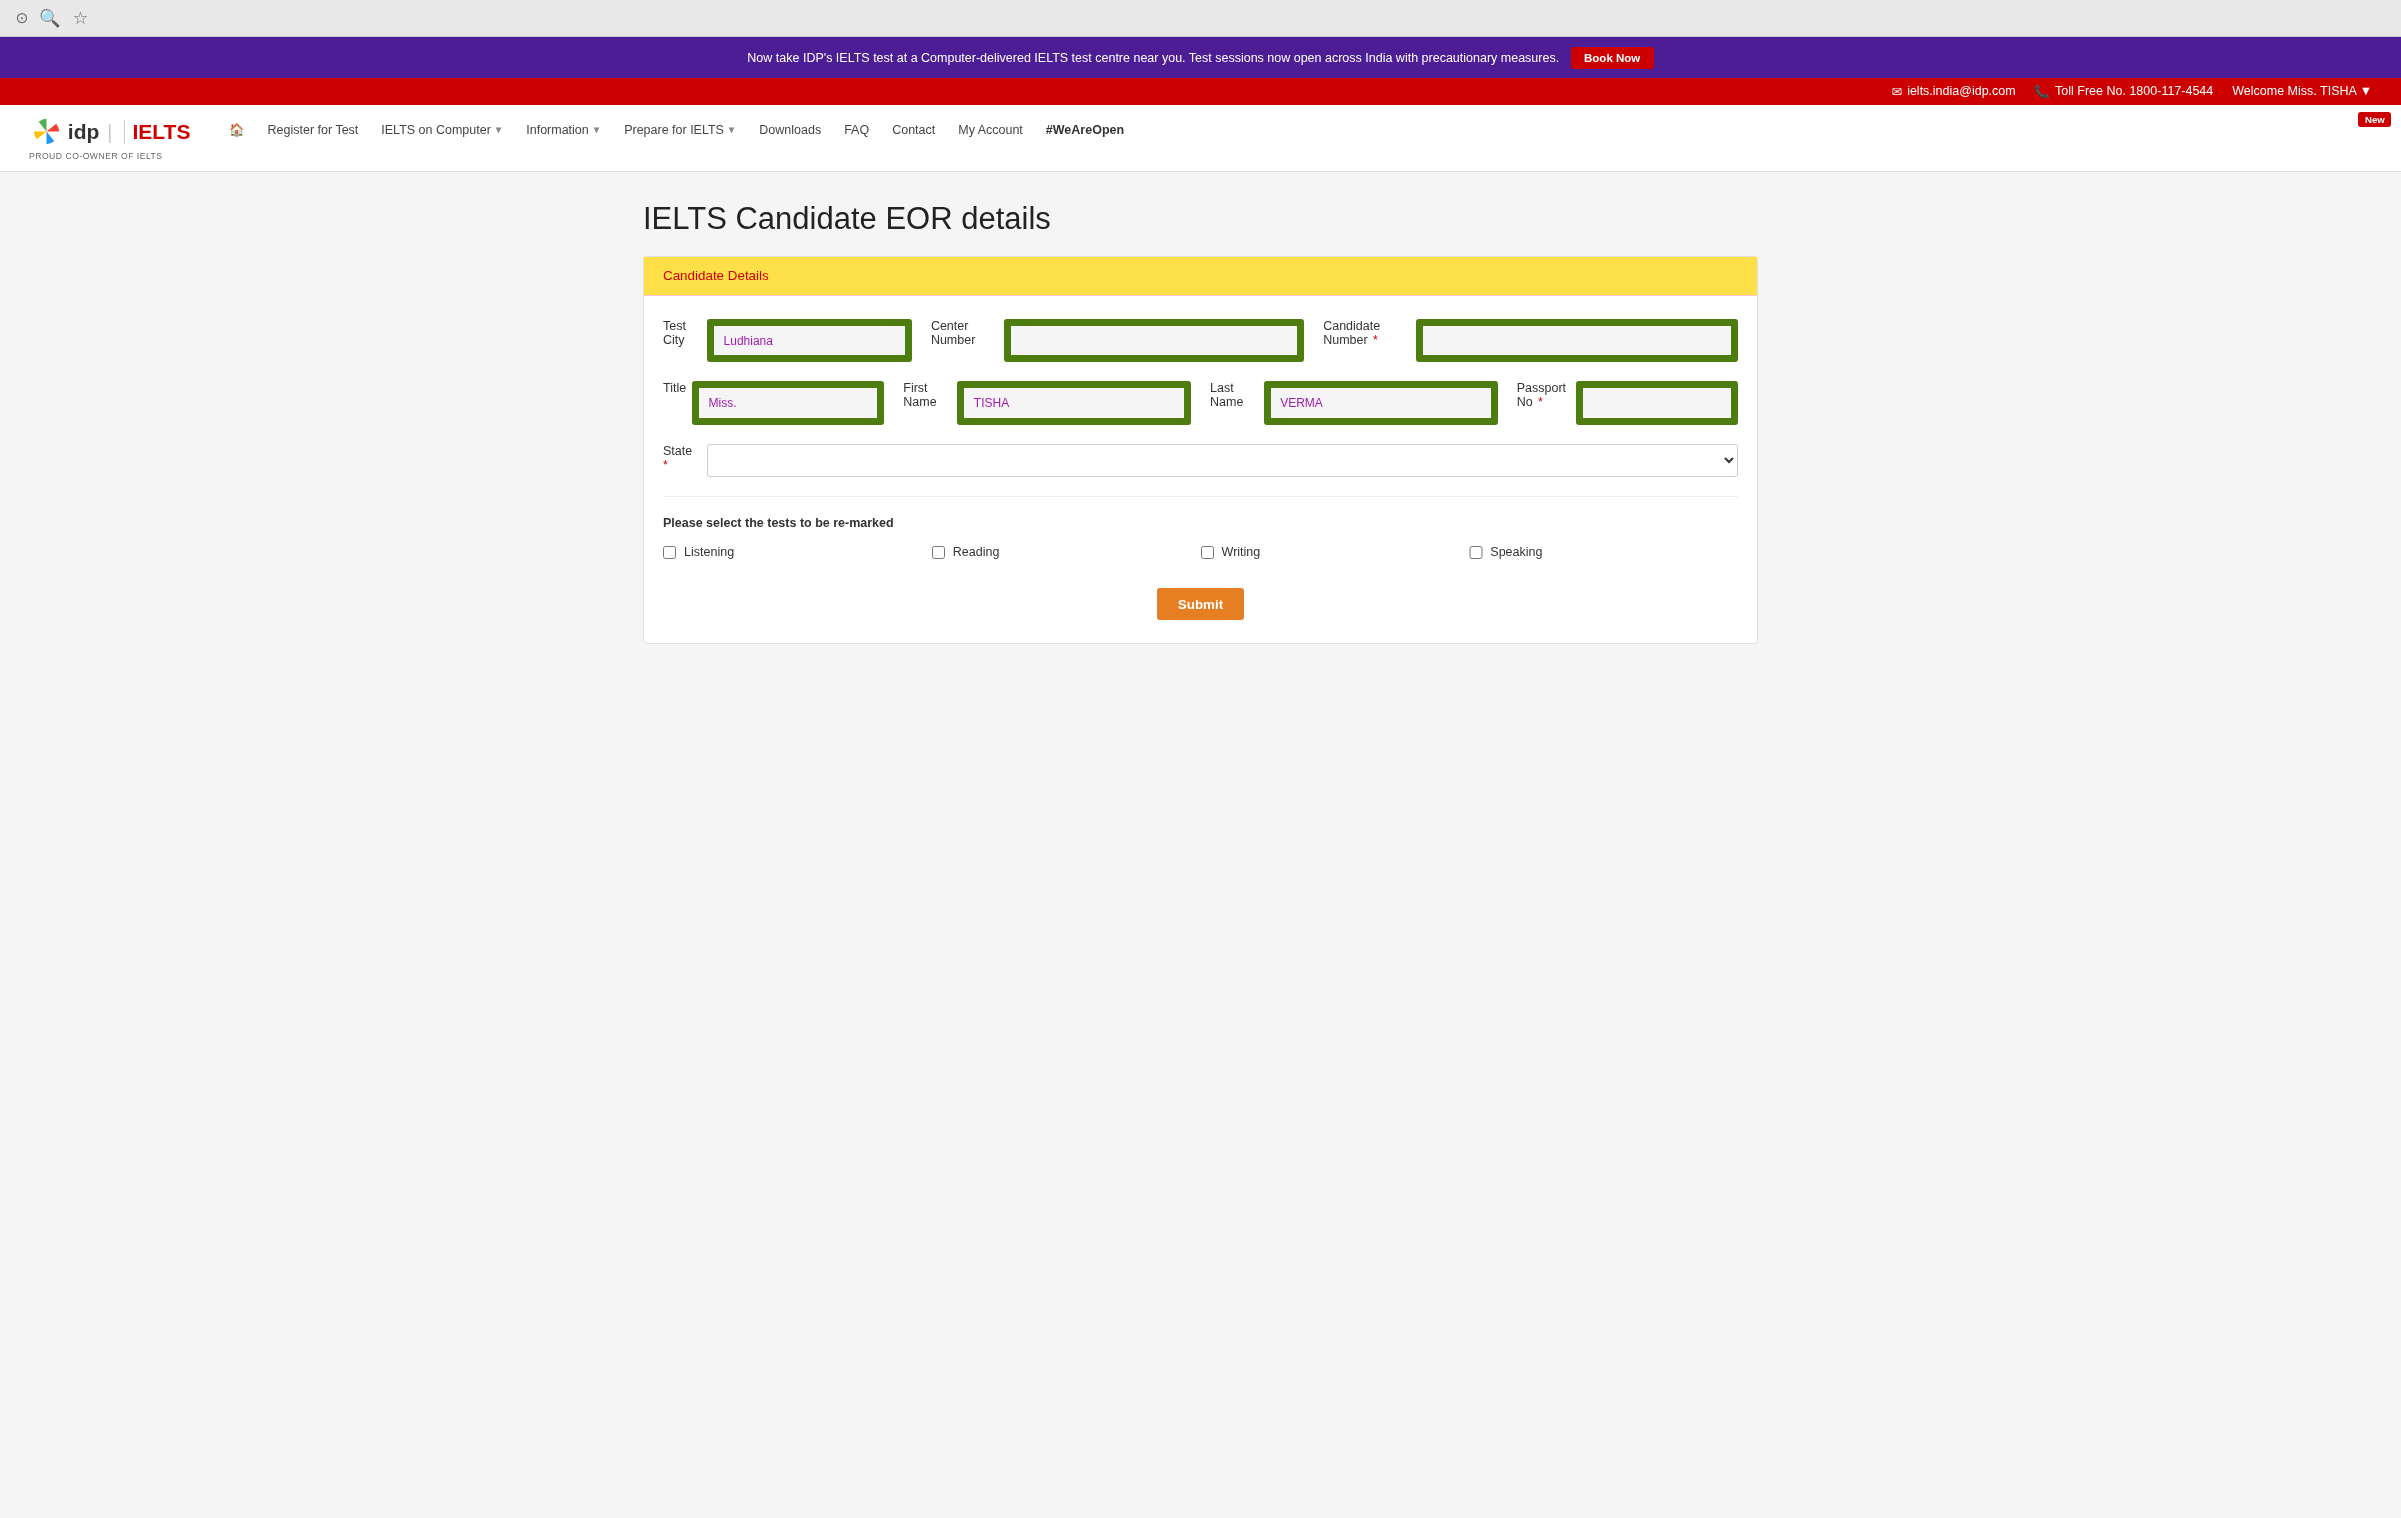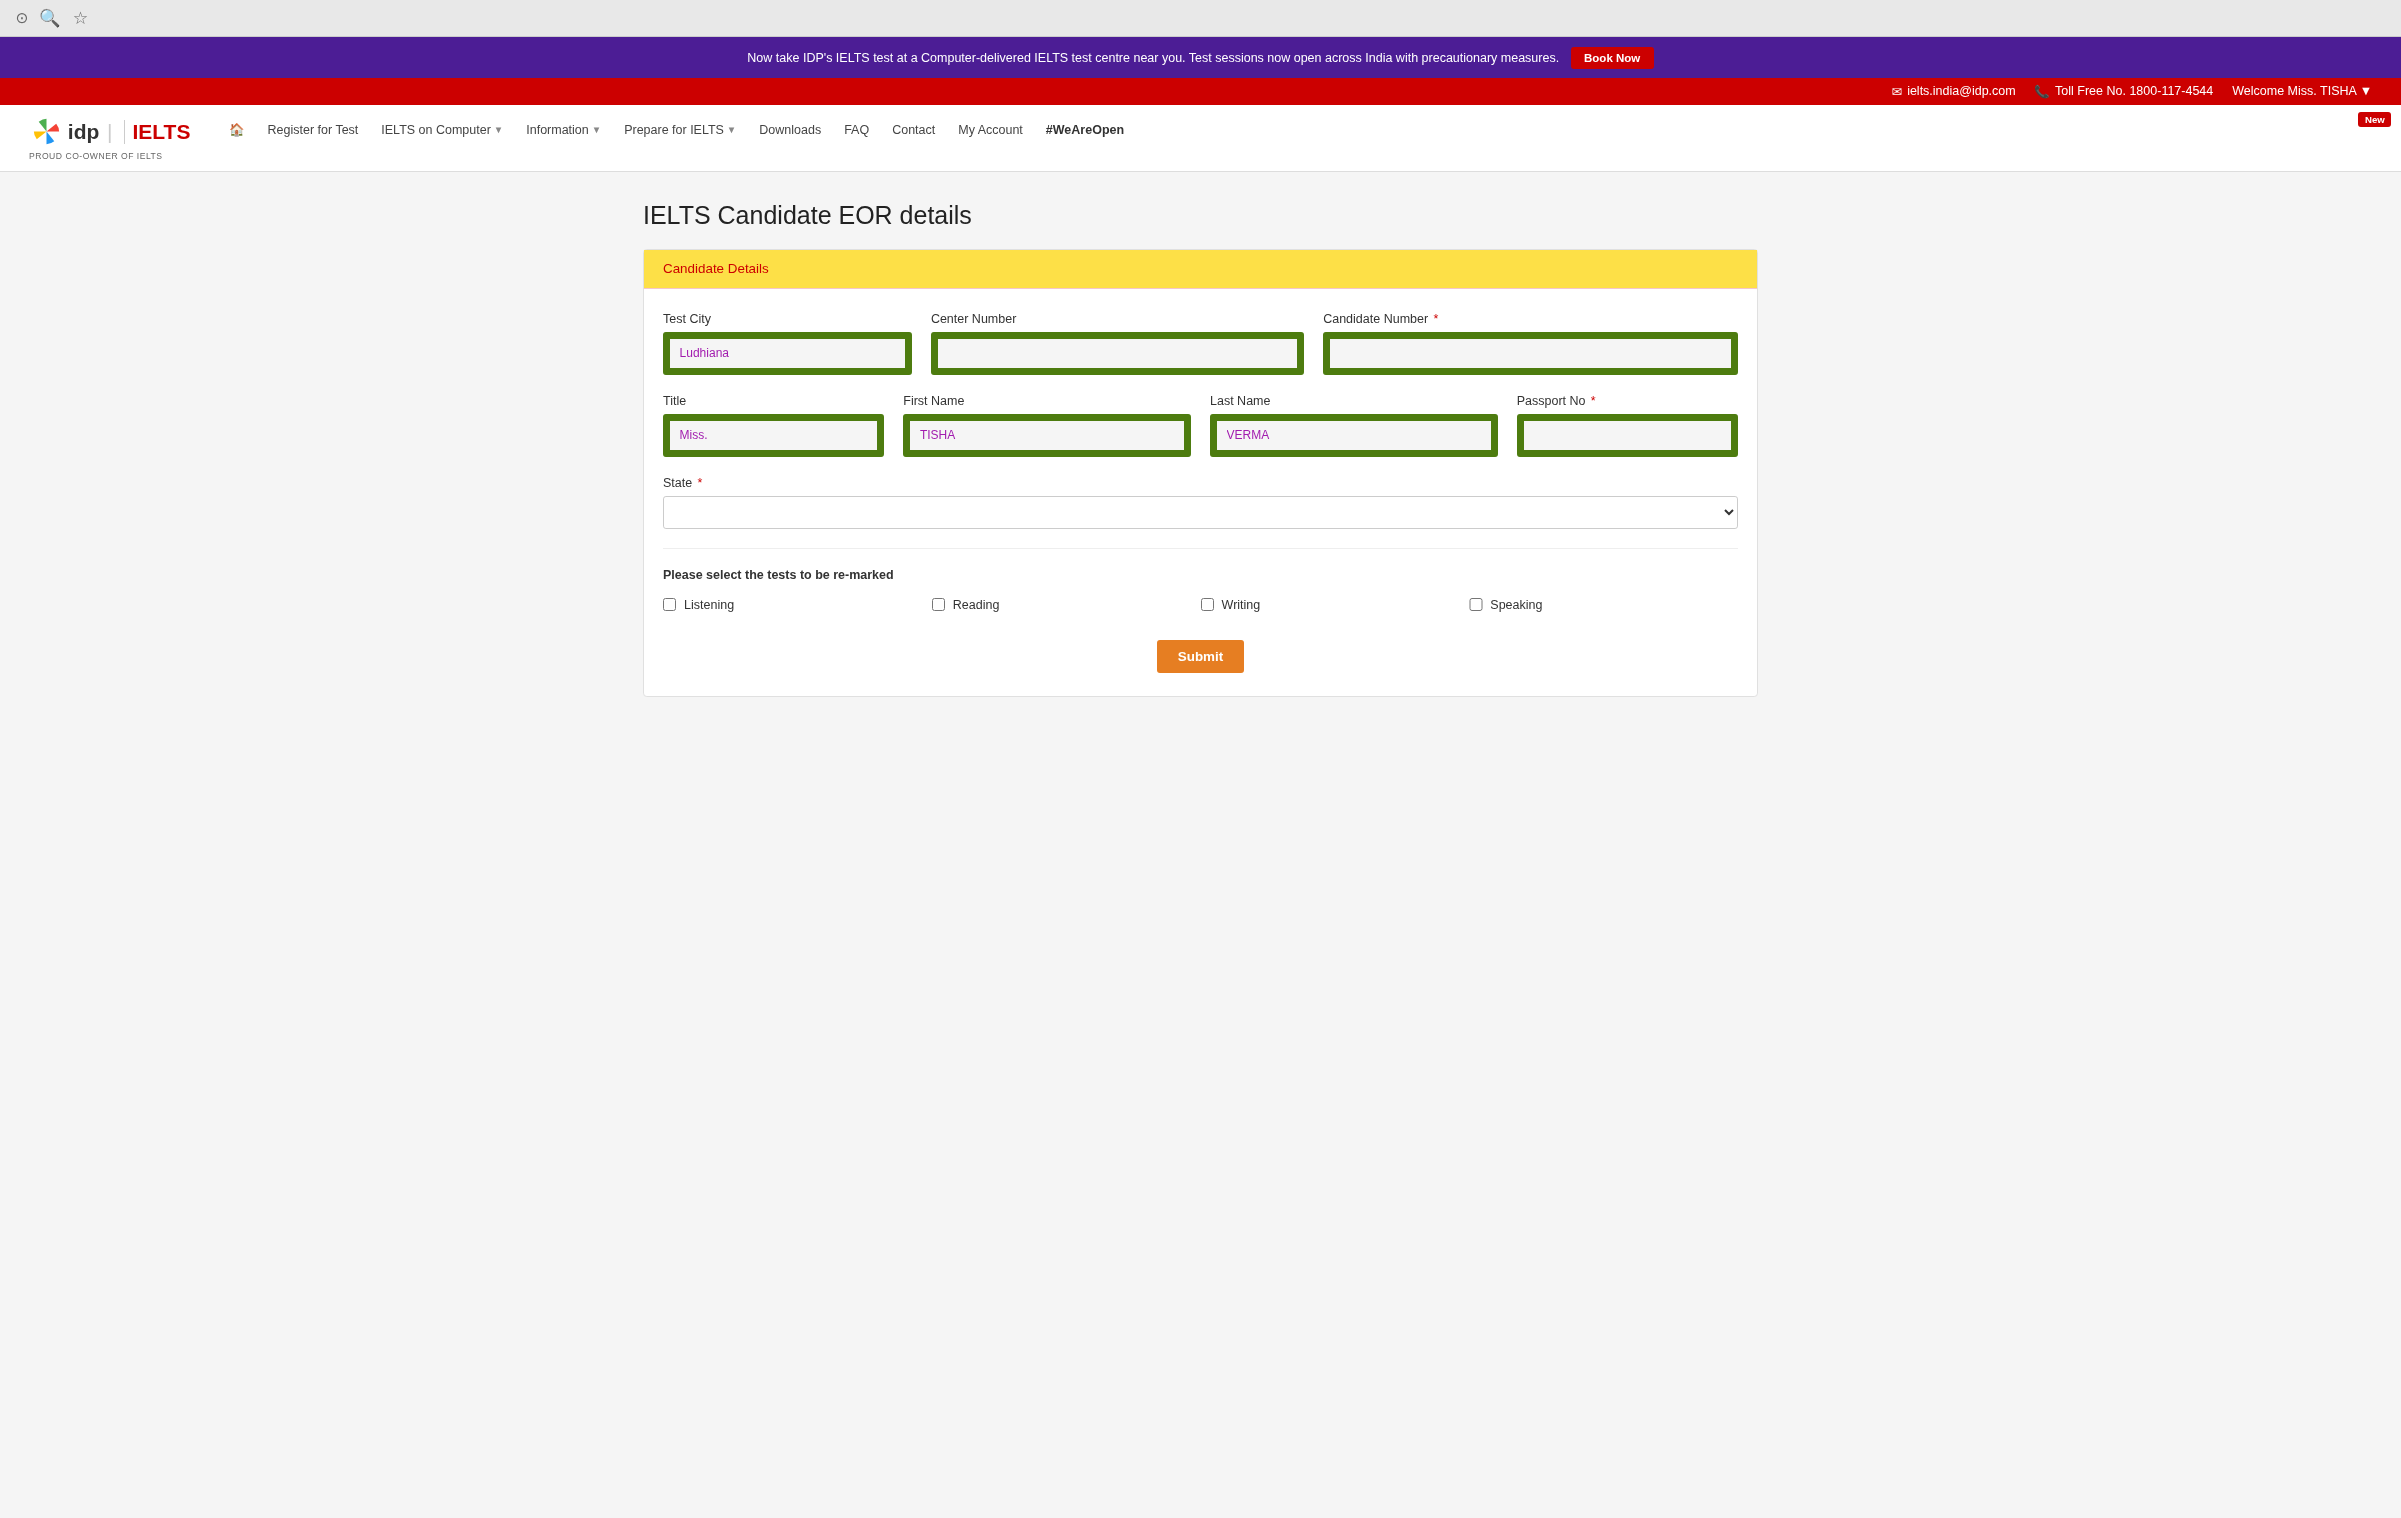--- a/index.html
+++ b/index.html
@@ -153,21 +153,21 @@
       border-radius: 2.9px;
     }
 
     
     .main-content {
       max-width: 1153px;
       margin: 29px auto;
       padding: 0 19px;
     }
     .page-title {
-      font-size: 25px;
+      font-size: 31px;
       font-weight: normal;
       color: #222;
       margin-bottom: 19px;
     }
 
     
     .form-card {
       background: white;
       border: 1px solid #e0e0e0;
       border-radius: 3.8px;
@@ -186,21 +186,20 @@
 
     
     .form-row {
       display: flex;
       gap: 19px;
       margin-bottom: 19px;
       align-items: flex-end;
     }
     .form-group {
       display: flex;
-      flex-direction: column;
       gap: 5.8px;
     }
     .form-group.test-city { flex: 1.2; }
     .form-group.center-number { flex: 1.8; }
     .form-group.candidate-number { flex: 2; }
     .form-group.title { flex: 1; }
     .form-group.first-name { flex: 1.3; }
     .form-group.last-name { flex: 1.3; }
     .form-group.passport-no { flex: 1; }
     .form-group.state { flex: 1; }

